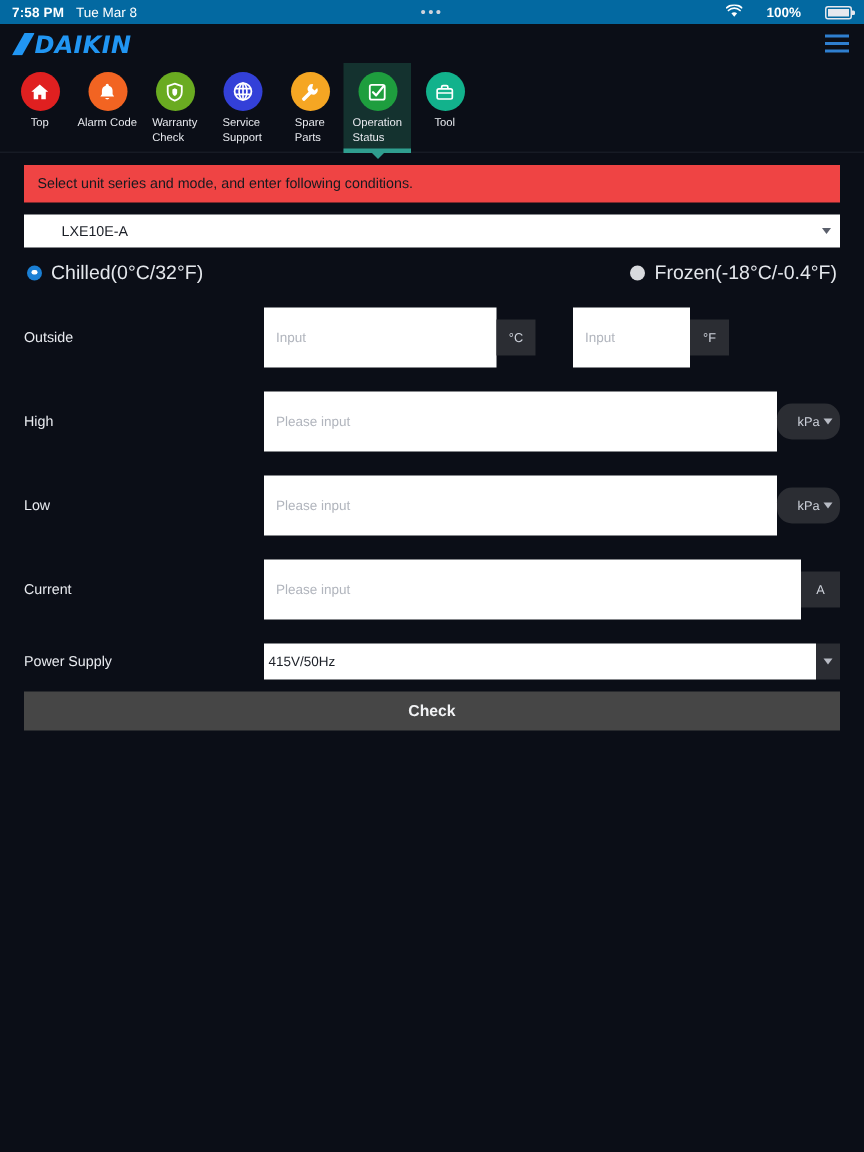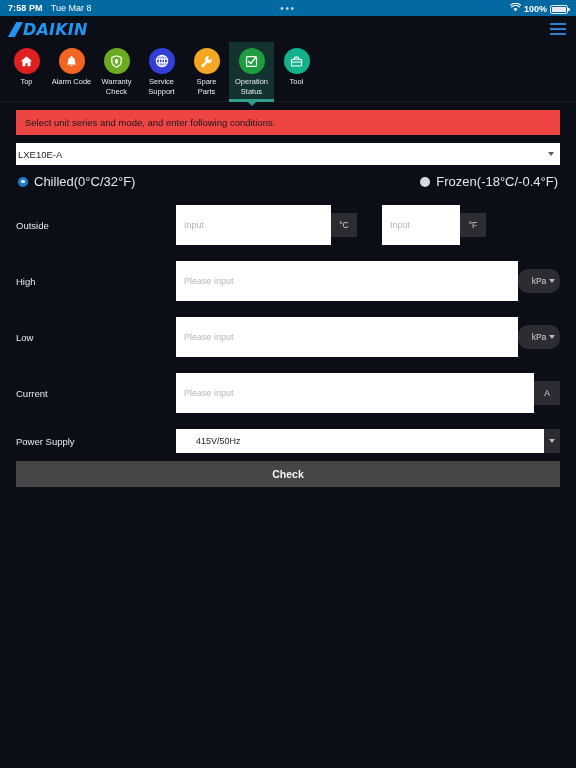--- a/index.html
+++ b/index.html
@@ -22,21 +22,21 @@
   }
   .sb-time { font-weight: bold; letter-spacing: .1px; }
   .sb-date { margin-left: 8px; }
   .sb-center {
     position: absolute; left: 0; right: 0; top: 0; bottom: 0;
     display: flex; align-items: center; justify-content: center;
     letter-spacing: 1.6px; font-size: 10px; color: #cfd3dc;
     pointer-events: none;
   }
   .sb-right {
-    margin-left: auto; display: flex; align-items: flex-end; gap: 3px;
+    margin-left: auto; display: flex; align-items: center; gap: 16px;
     font-size: 9px; font-weight: bold;
   }
   .wifi-ico { display:block; }
   .batt {
     width: 18px; height: 9px; border: 1px solid #e6e8ee; border-radius: 2px;
     position: relative; display: inline-block;
   }
   .batt::after {
     content: ""; position: absolute; right: -3px; top: 2.5px;
     width: 2px; height: 3px; background: #e6e8ee; border-radius: 0 1px 1px 0;
@@ -84,38 +84,38 @@
     width: 0; height: 0;
     border-left: 4px solid transparent; border-right: 4px solid transparent;
     border-top: 4px solid #2f9e8f;
   }
   .navcircle {
     width: 26px; height: 26px; border-radius: 50%;
     display: flex; align-items: center; justify-content: center;
     margin-bottom: 3px;
   }
   .navlabel {
-    font-size: 7.5px; color: #e8eaef; text-align: center; line-height: 1.35;
+    font-size: 7.5px; color: #e8eaef; text-align: left; line-height: 1.35;
   }
 
   
   .content { padding: 8px 16px 0 16px; }
 
   .banner {
     background: #ef4444; color: #16191f;
     font-size: 9.5px; padding: 7px 9px;
     margin-bottom: 8px;
   }
 
   .select-wrap {
     position: relative; background: #ffffff; height: 22px;
     display: flex; align-items: center; margin-bottom: 9px;
   }
   .select-wrap .sel-text {
-    font-size: 9.5px; color: #1b1f27; padding-left: 2px;
+    font-size: 9.5px; color: #1b1f27; padding-left: 25px;
   }
   .caret {
     position: absolute; right: 6px; top: 50%; transform: translateY(-50%);
     width: 0; height: 0;
     border-left: 3px solid transparent; border-right: 3px solid transparent;
     border-top: 4px solid #5a5f6b;
   }
 
   .radio-row {
     display: flex; align-items: center; justify-content: space-between;
@@ -157,21 +157,21 @@
   .grp.w-small .inp { width: 155px; }
   .grp.w-small2 .inp { width: 78px; }
   .grp.w-wide { flex: 1; }
   .grp.w-wide .inp { flex: 1; }
   .spacer-mid { width: 25px; }
 
   .select-inline {
     position: relative; background: #ffffff; height: 24px;
     display: flex; align-items: center; flex: 1;
   }
-  .select-inline .sel-text { font-size: 9px; color: #1b1f27; padding-left: 20px; }
+  .select-inline .sel-text { font-size: 9px; color: #1b1f27; padding-left: 3px; }
   .sel-arrowbox {
     background: #2b2d33; width: 16px; height: 24px; position: relative;
   }
   .sel-arrowbox .caret { border-top-color: #b7bbc4; right: 5px; }
 
   .checkbtn {
     background: #464646; color: #f2f3f5;
     height: 26px; display: flex; align-items: center; justify-content: center;
     font-size: 10.5px; font-weight: bold;
     margin-top: 8px; cursor: pointer;

